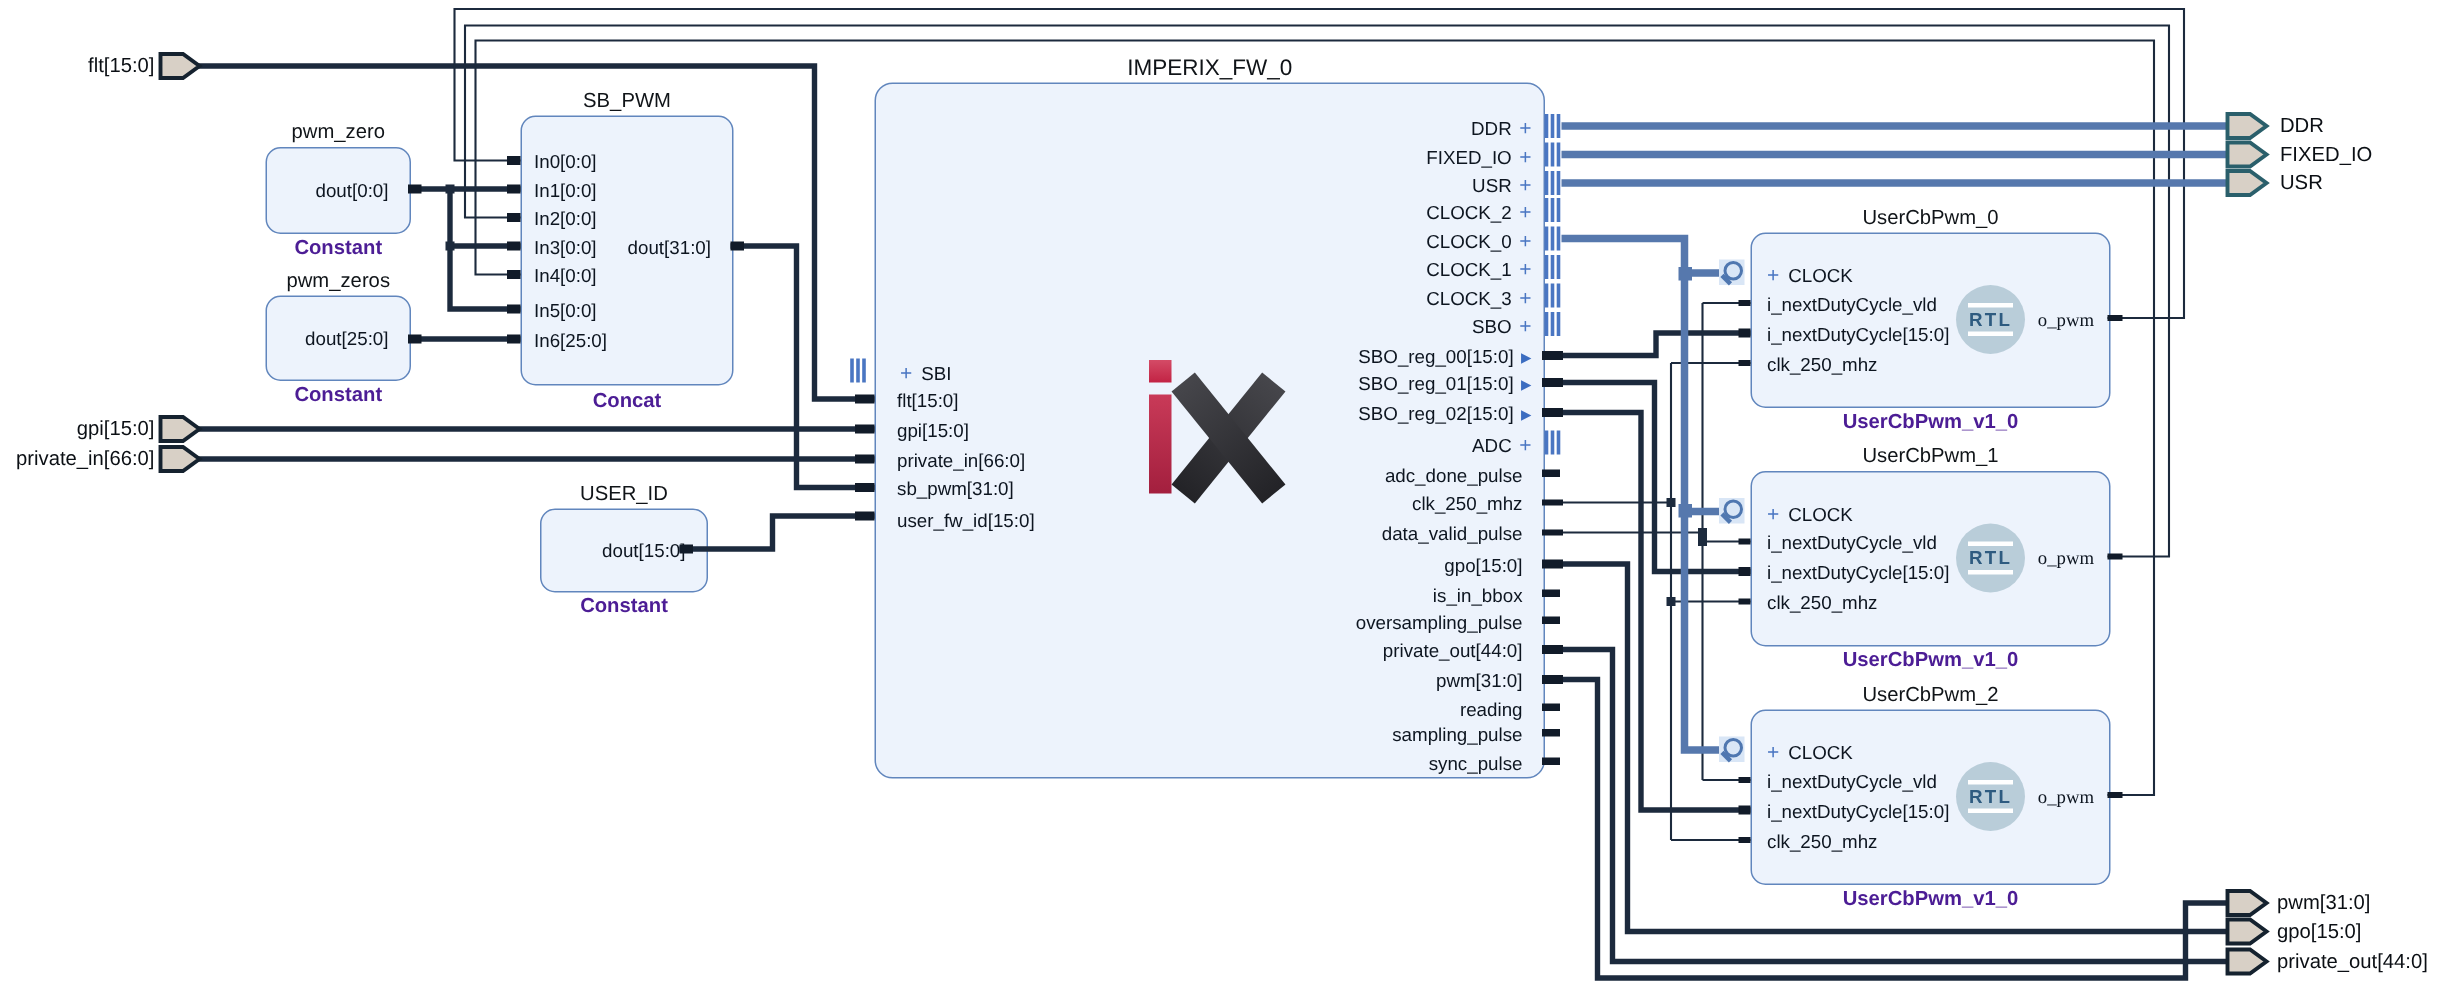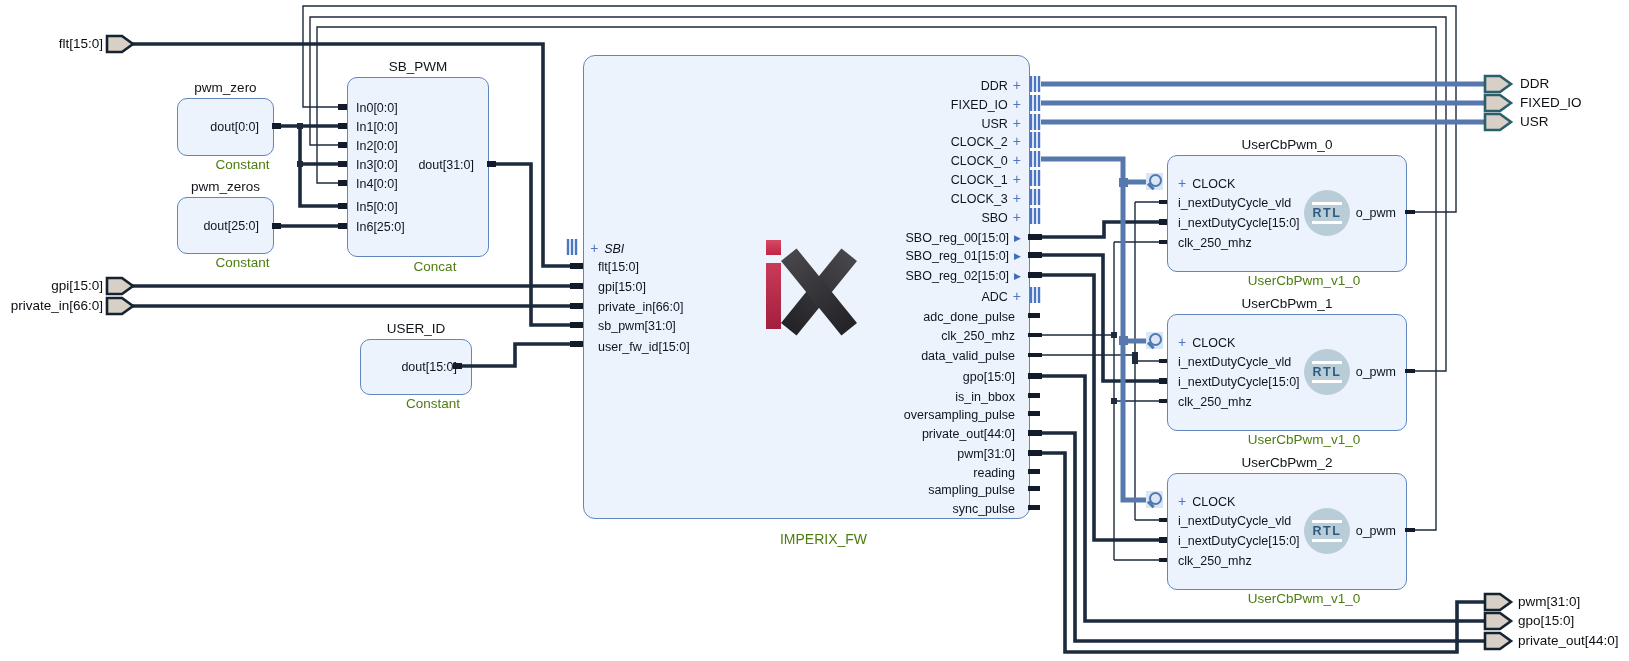--- a/index.html
+++ b/index.html
@@ -2,33 +2,33 @@
 <html><head>
 <meta charset="utf-8">
 <style>
   html,body{margin:0;padding:0;background:#fff;}
   #canvas{position:relative;width:1629px;height:661px;background:#ffffff;overflow:hidden;
           font-family:"Liberation Sans","DejaVu Sans",sans-serif;color:#0d1520;}
   svg.wires{position:absolute;left:0;top:0;z-index:2;pointer-events:none;}
   .block{position:absolute;background:#edf3fc;border:1px solid #6186bd;border-radius:10px;z-index:1;}
   .block.big{border-radius:12px;}
   .btitle{position:absolute;left:0;top:-19px;width:100%;text-align:center;font-size:13.5px;color:#101418;white-space:nowrap;}
-  .bfooter{position:absolute;left:17px;width:100%;text-align:center;font-size:13.5px;color:#4d7c0f;white-space:nowrap;}
+  .bfooter{position:absolute;left:0;width:100%;text-align:center;font-size:13.5px;color:#4c1d95;white-space:nowrap;font-weight:bold;}
   .prow{position:absolute;height:16px;line-height:16px;font-size:12.5px;color:#0d1520;white-space:nowrap;}
   .prow.l{left:14px;text-align:left;}
   .prow.r{right:8px;text-align:right;}
   .prow.rplain{right:14px;text-align:right;}
   .plus{color:#4a76c2;font-size:14px;font-weight:500;}
   .prow.r .plus{margin-left:5px;}
   .prow.l .plus,.ucrow .plus{margin-right:6px;}
   .tri{color:#3b6cc0;font-size:9px;margin-left:5px;vertical-align:1px;}
   .eplabel{position:absolute;height:16px;line-height:16px;font-size:13.5px;color:#0b0f14;white-space:nowrap;z-index:1;}
   .eplabel.inp{text-align:right;}
   .ucrow{position:absolute;left:10px;height:16px;line-height:16px;font-size:12.5px;white-space:nowrap;}
-  .ucout{position:absolute;right:10px;top:49px;height:16px;line-height:16px;font-size:12.5px;}
+  .ucout{position:absolute;right:10px;top:49px;height:16px;line-height:16px;font-size:12.5px;font-family:Liberation Serif, serif;}
   
   .rtl{position:absolute;left:136px;top:34px;width:46px;height:46px;border-radius:50%;background:#b9cdd9;
        display:flex;align-items:center;justify-content:center;}
   .rtl span{color:#2e5b80;font-weight:bold;font-size:12.5px;letter-spacing:1.5px;
             border-top:3px solid #fff;border-bottom:3px solid #fff;padding:1px 1px;}
   
   .mag{position:absolute;width:17px;height:17px;background:#d9e6f6;z-index:3;}
   .mag .c{position:absolute;right:1px;top:1px;width:9px;height:9px;border:2px solid #4f77b0;border-radius:50%;}
   .mag .h{position:absolute;left:1px;bottom:3px;width:8px;height:2.5px;background:#4f77b0;transform:rotate(45deg);}
   
@@ -70,22 +70,23 @@
     <div class="bfooter" style="top:181px;">Concat</div>
   </div>
 
   <div class="block" style="left:360px;top:339px;width:93px;height:54px;padding-left:17px;">
     <div class="btitle">USER_ID</div>
     <div class="prow rplain" style="top:19px;"><span>dout[15:0]</span></div>
     <div class="bfooter" style="top:56px;">Constant</div>
   </div>
 
   <div class="block big" style="left:583px;top:55px;width:445px;height:462px;">
-
-    <div class="prow l" style="left:6px;top:184px;font-style:italic;"><span class="plus">+</span><span>SBI</span></div>
+    <div class="btitle" style="font-size:15px;">IMPERIX_FW_0</div>
+
+    <div class="prow l" style="left:16px;top:184px;"><span class="plus">+</span><span>SBI</span></div>
     <div class="prow l" style="top:203px;"><span>flt[15:0]</span></div>
     <div class="prow l" style="top:223px;"><span>gpi[15:0]</span></div>
     <div class="prow l" style="top:243px;"><span>private_in[66:0]</span></div>
     <div class="prow l" style="top:262px;"><span>sb_pwm[31:0]</span></div>
     <div class="prow l" style="top:283px;"><span>user_fw_id[15:0]</span></div>
 
     <div class="prow r" style="top:21px;"><span>DDR</span><span class="plus">+</span></div>
     <div class="prow r" style="top:40px;"><span>FIXED_IO</span><span class="plus">+</span></div>
     <div class="prow r" style="top:59px;"><span>USR</span><span class="plus">+</span></div>
     <div class="prow r" style="top:77px;"><span>CLOCK_2</span><span class="plus">+</span></div>
@@ -101,21 +102,20 @@
     <div class="prow rplain" style="top:272px;"><span>clk_250_mhz</span></div>
     <div class="prow rplain" style="top:292px;"><span>data_valid_pulse</span></div>
     <div class="prow rplain" style="top:313px;"><span>gpo[15:0]</span></div>
     <div class="prow rplain" style="top:333px;"><span>is_in_bbox</span></div>
     <div class="prow rplain" style="top:351px;"><span>oversampling_pulse</span></div>
     <div class="prow rplain" style="top:370px;"><span>private_out[44:0]</span></div>
     <div class="prow rplain" style="top:390px;"><span>pwm[31:0]</span></div>
     <div class="prow rplain" style="top:409px;"><span>reading</span></div>
     <div class="prow rplain" style="top:426px;"><span>sampling_pulse</span></div>
     <div class="prow rplain" style="top:445px;"><span>sync_pulse</span></div>
-    <div class="bfooter" style="top:475px;font-size:14px;">IMPERIX_FW</div>
   </div>
 
   <div class="ixlogo">
     <div class="dot"></div>
     <div class="stem"></div>
     <div class="x">
         <div class="xb xb1"></div>
         <div class="xb xb2"></div>
       </div>
   </div>

